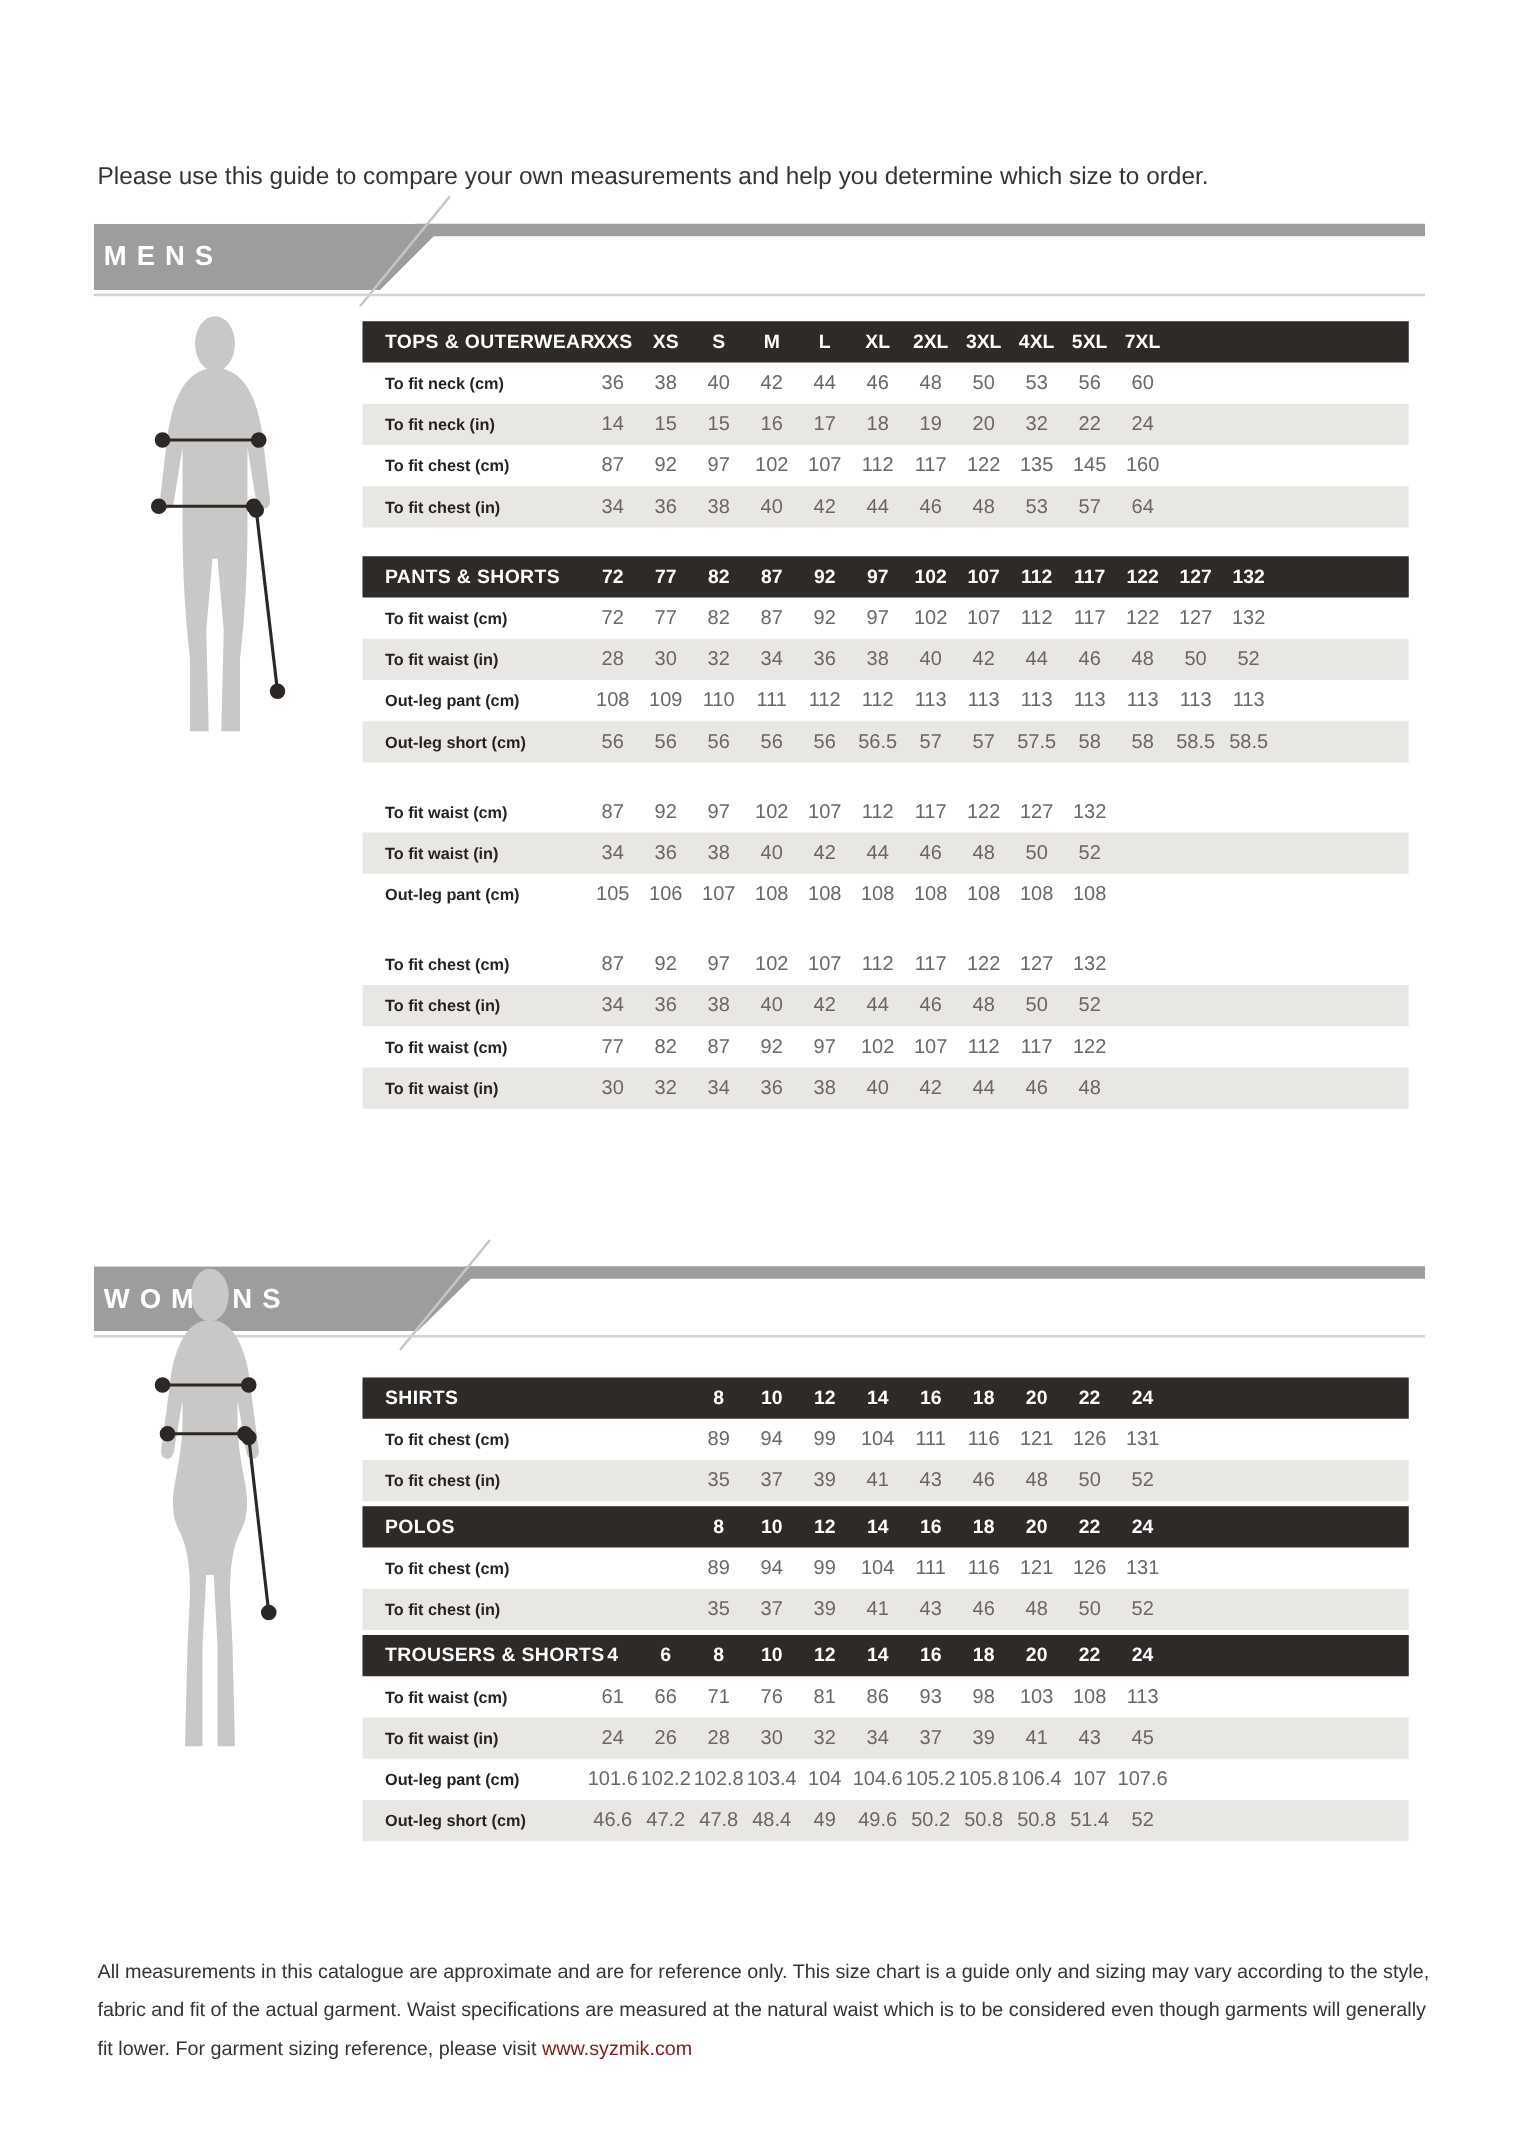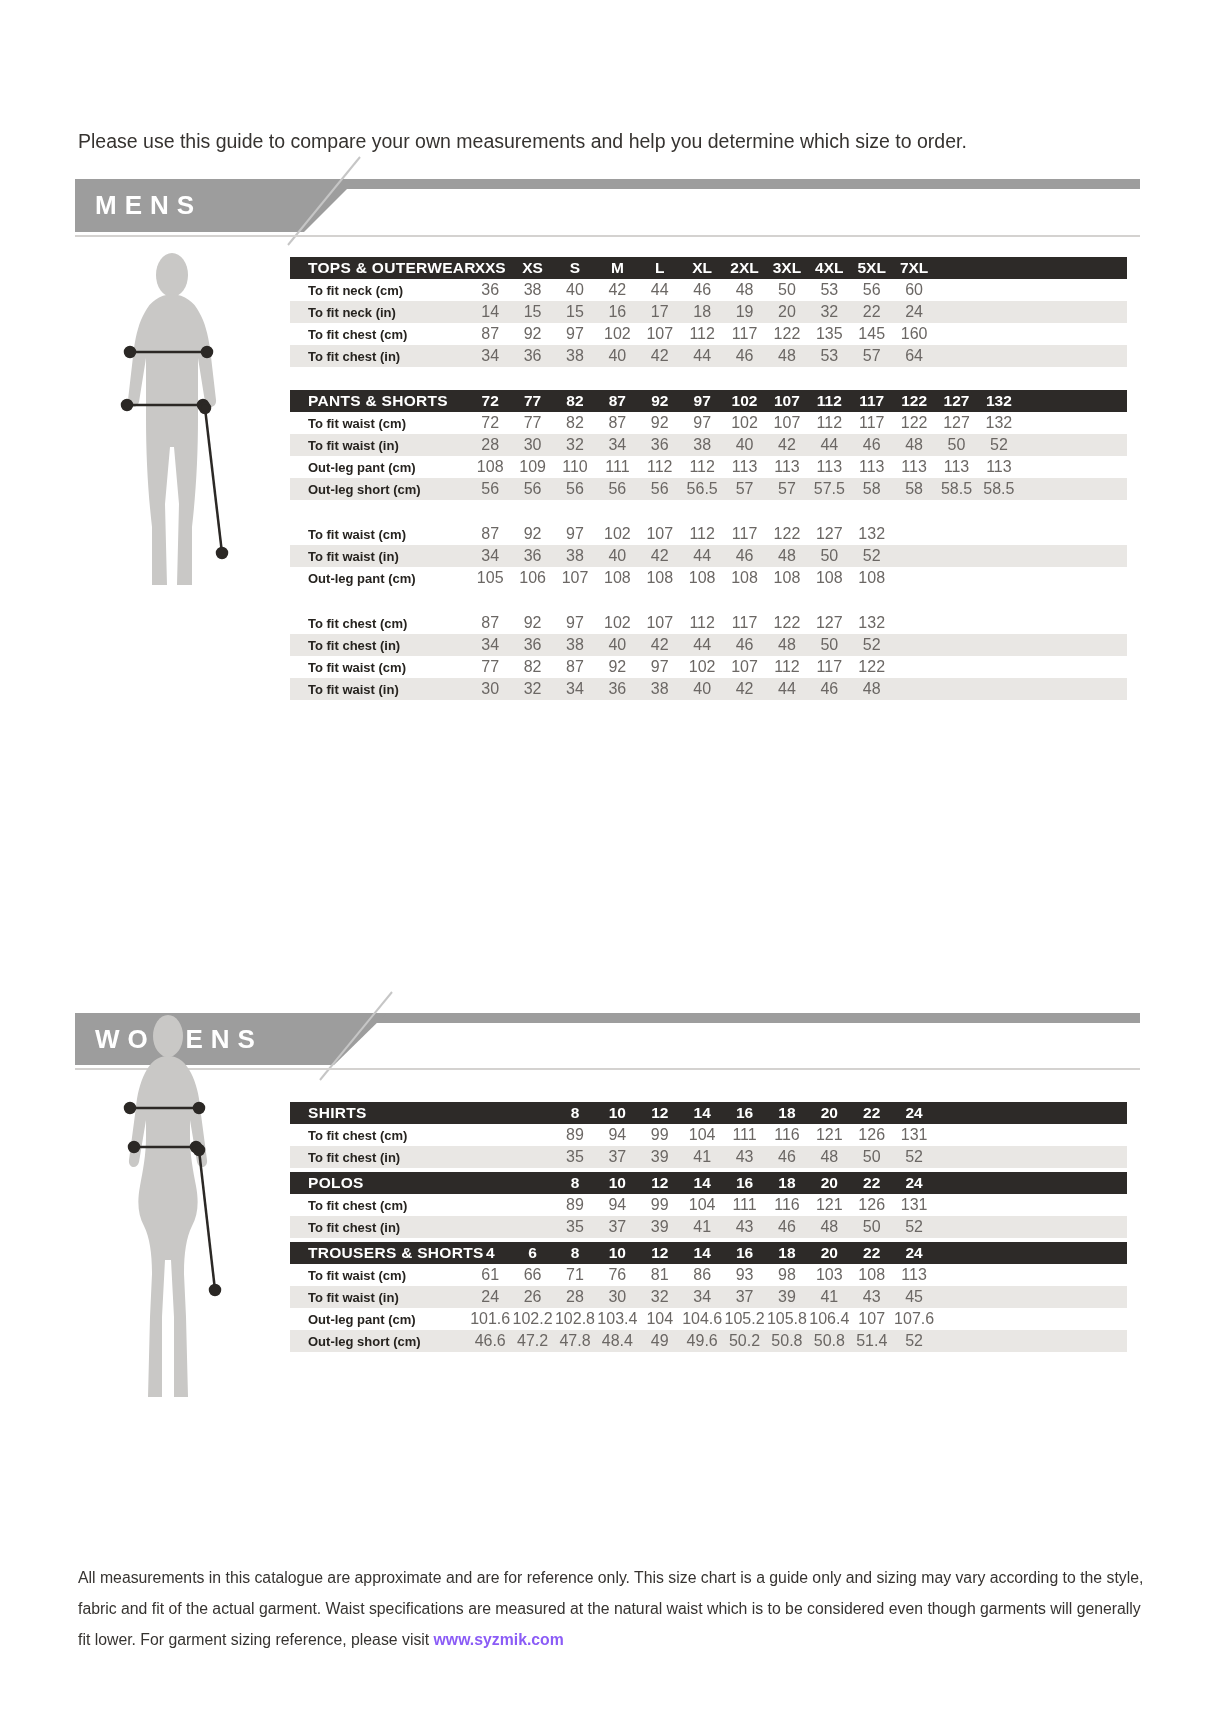--- a/index.html
+++ b/index.html
@@ -21,49 +21,49 @@
   .banner{position:absolute;left:0;width:1214px;height:95px;}
   #mens-banner{top:155px;}
   #womens-banner{top:990px;}
   .banner-bar{position:absolute;top:24px;height:10px;background:var(--banner-gray);}
   #mens-banner .banner-bar{left:332px;width:808px;}
   #womens-banner .banner-bar{left:372px;width:768px;top:23px;}
   .banner-shape{position:absolute;left:75px;top:24px;height:53px;background:var(--banner-gray);
     clip-path:polygon(0 0,100% 0,calc(100% - 53px) 100%,0 100%);}
   #mens-banner .banner-shape{width:282px;}
   #womens-banner .banner-shape{width:312px;top:23px;height:52px;}
-  .banner-label{display:block;line-height:52px;padding-left:20px;font-size:26px;font-weight:bold;
+  .banner-label{display:block;line-height:52px;padding-left:8px;font-size:22px;font-weight:bold;
     letter-spacing:8px;color:#ffffff;}
   .banner-diag{position:absolute;left:0;top:0;width:1214px;height:95px;pointer-events:none;}
   .banner-underline{position:absolute;left:75px;width:1065px;height:2px;background:#d4d2d0;}
   #mens-banner .banner-underline{top:80px;}
   #womens-banner .banner-underline{top:78px;}
 
   
   .figure{position:absolute;}
   #mens-figure{left:100px;top:252px;width:150px;height:340px;}
   #womens-figure{left:100px;top:1012px;width:145px;height:395px;}
 
   
   .tables{position:absolute;left:290px;width:837px;}
   #mens-tables{top:257px;}
   #womens-tables{top:1102px;}
   .size-table{margin-bottom:23px;}
   #womens-tables .size-table{margin-bottom:4px;}
-  .trow{display:grid;grid-template-columns:179px repeat(15,42.4px);height:22px;align-items:center;width:837px;}
+  .trow{display:grid;grid-template-columns:179px repeat(15,42.4px);height:33px;align-items:center;width:837px;}
   .thead{background:var(--header-bg);}
   .tcell{text-align:center;font-size:16px;color:var(--value-color);white-space:nowrap;}
   .thead .tcell{color:#ffffff;font-weight:bold;font-size:15.5px;}
   .tlabel{text-align:left;padding-left:18px;font-size:13px;font-weight:bold;color:var(--label-color);}
   .thead .tlabel{color:#ffffff;font-size:15.5px;letter-spacing:.3px;}
   .shaded{background:var(--row-shade);}
 
   
   .footer{position:absolute;left:78px;top:1546px;width:1078px;font-size:15.8px;line-height:31px;color:var(--text-color);}
-  .footer .site{font-weight:bold;color:#8b5cf6;}
+  .footer .site{font-weight:normal;color:#7f1d1d;}
 </style>
 </head>
 <body>
 
 <div class="page">
 
   <p class="intro">
     <br>
     <span>Please use this guide to compare your own measurements and help you determine which size to order.</span>
   </p>

